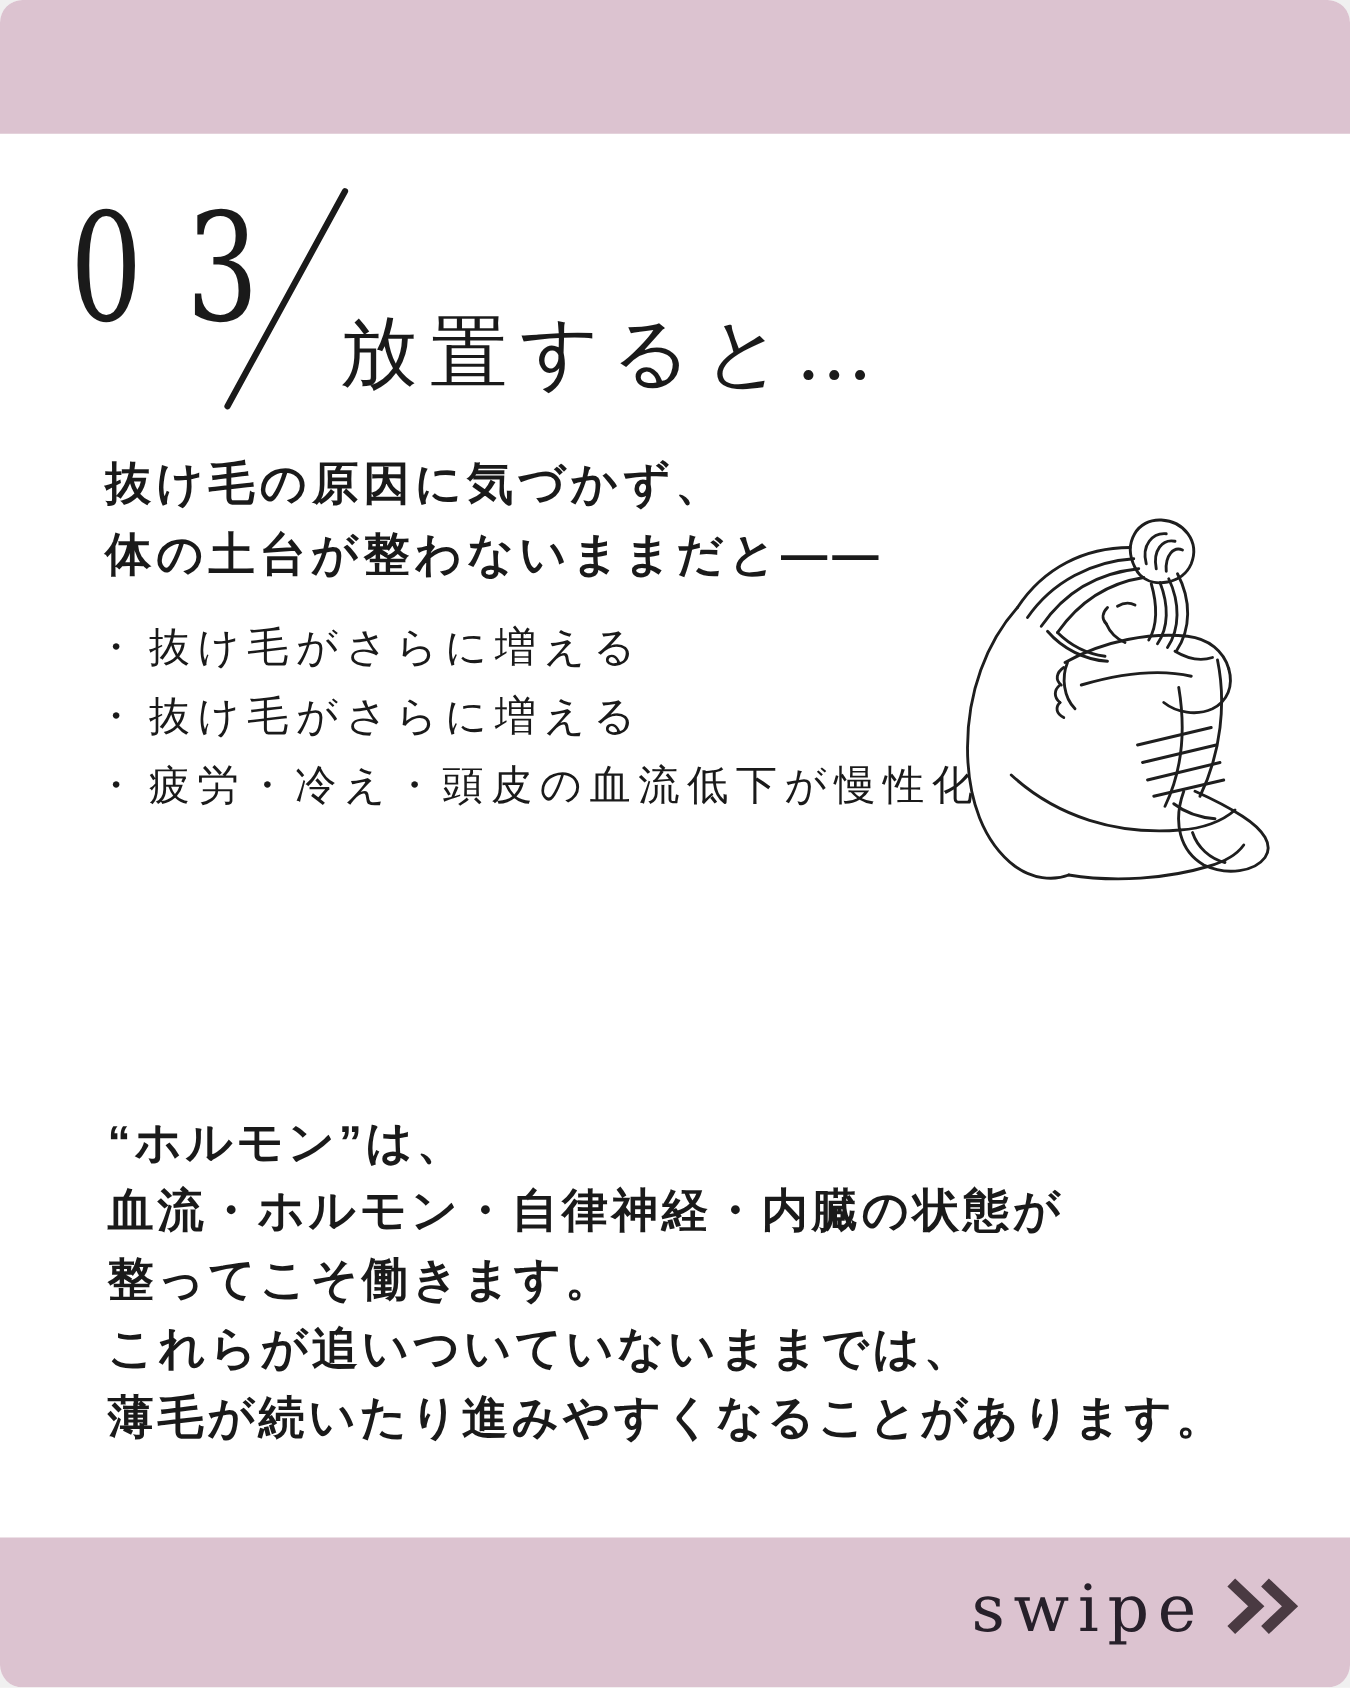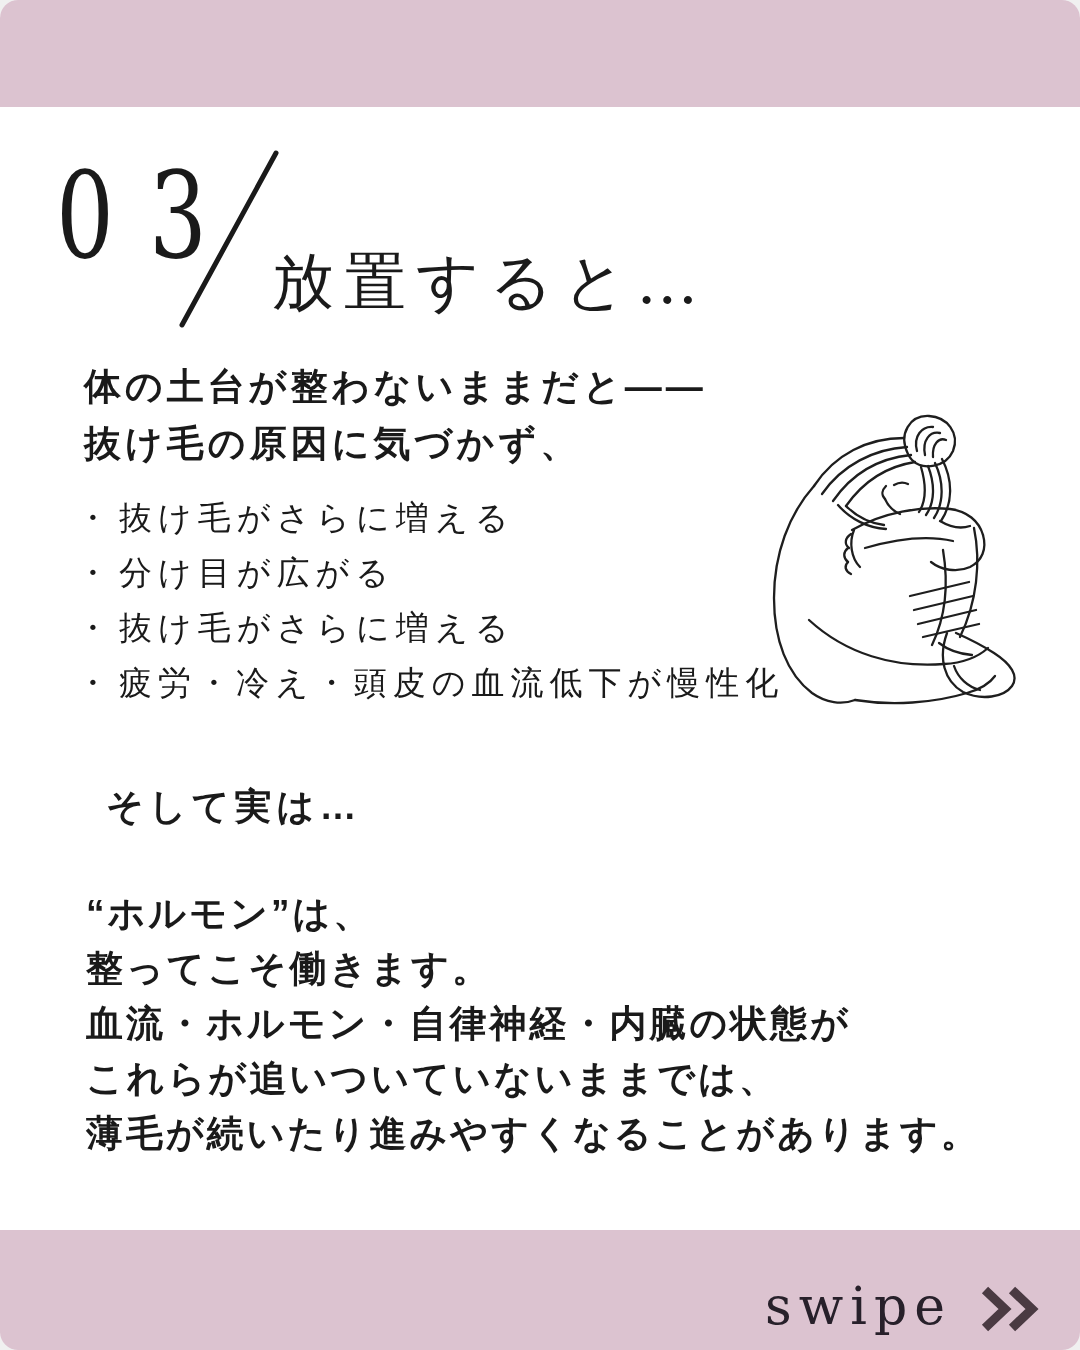--- a/index.html
+++ b/index.html
@@ -61,21 +61,21 @@
     font-weight:700;font-size:37px;line-height:55px;letter-spacing:3px;
     white-space:nowrap;
   }
 
   .illustration{position:absolute;left:734px;top:402px;color:#1e1e1e;}
   .illustration svg path{fill:none;stroke:currentColor;stroke-width:2.3;
     stroke-linecap:round;stroke-linejoin:round;}
 
   .swipe{
     position:absolute;top:1262px;right:40px;height:70px;
-    display:flex;align-items:flex-end;gap:26px;
+    display:flex;align-items:flex-start;gap:14px;
   }
   .swipe-label{
     font-family:"DejaVu Serif","Liberation Serif",serif;
     font-size:52px;letter-spacing:7px;color:var(--swipe_text);line-height:1;
   }
   .swipe-chevrons{color:var(--chevron);display:block;}
 </style>
 </head>
 <body>
 
@@ -88,37 +88,35 @@
 
   <div class="slash">
     <svg width="106" height="182" viewBox="0 0 106 182">
       <line x1="100" y1="5" x2="6" y2="177" stroke="#1a1a1a" stroke-width="5" stroke-linecap="round"></line>
     </svg>
   </div>
 
   <h1 class="page-title" style="margin:0;font-weight:400;text-align:right;">放置すると…</h1>
 
   <div class="intro">
+    <div>抜け毛の原因に気づかず、</div>
     <div>体の土台が整わないままだと――</div>
-    <div>抜け毛の原因に気づかず、</div>
   </div>
 
   <div class="bullets">
     <div class="bullet"><span class="marker">・</span><span>抜け毛がさらに増える</span></div>
-    <div class="bullet"><span class="marker">・</span><span>分け目が広がる</span></div>
     <div class="bullet"><span class="marker">・</span><span>抜け毛がさらに増える</span></div>
     <div class="bullet"><span class="marker">・</span><span>疲労・冷え・頭皮の血流低下が慢性化</span></div>
   </div>
 
-  <div class="interlude">そして実は…</div>
 
   <div class="body-par">
     <div>“ホルモン”は、</div>
+    <div>血流・ホルモン・自律神経・内臓の状態が</div>
     <div>整ってこそ働きます。</div>
-    <div>血流・ホルモン・自律神経・内臓の状態が</div>
     <div>これらが追いついていないままでは、</div>
     <div>薄毛が続いたり進みやすくなることがあります。</div>
   </div>
 
   <div class="illustration">
     <svg width="330" height="330" viewBox="0 0 330 330">
 
       <path d="M174,52 C164,32 176,13 195,14 C213,15 226,31 219,49 C212,65 189,69 178,58 C176,56 175,54 174,52"></path>
       <path d="M183,49 C179,34 188,24 199,25"></path>
       <path d="M191,53 C188,38 196,29 206,31"></path>

